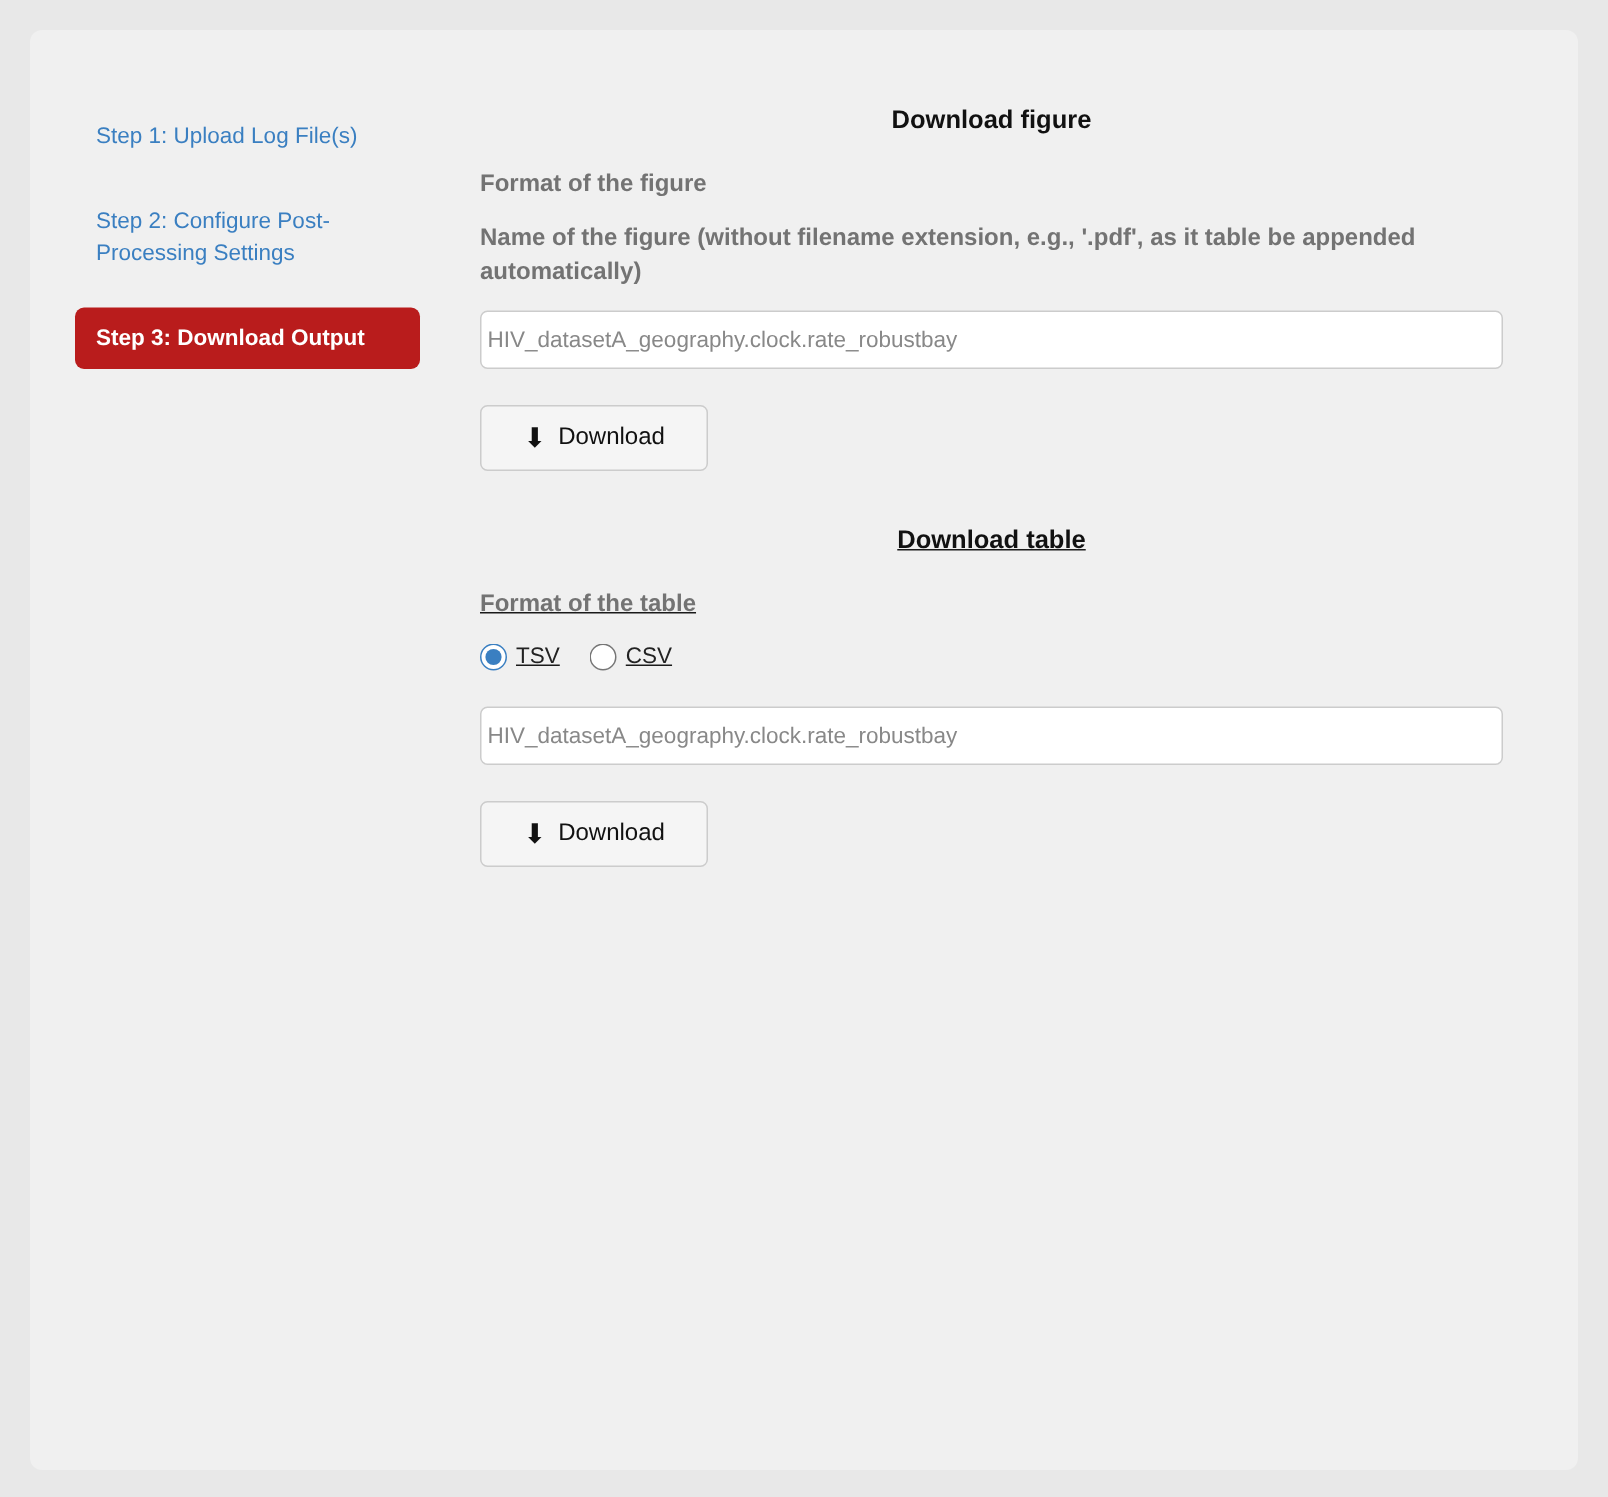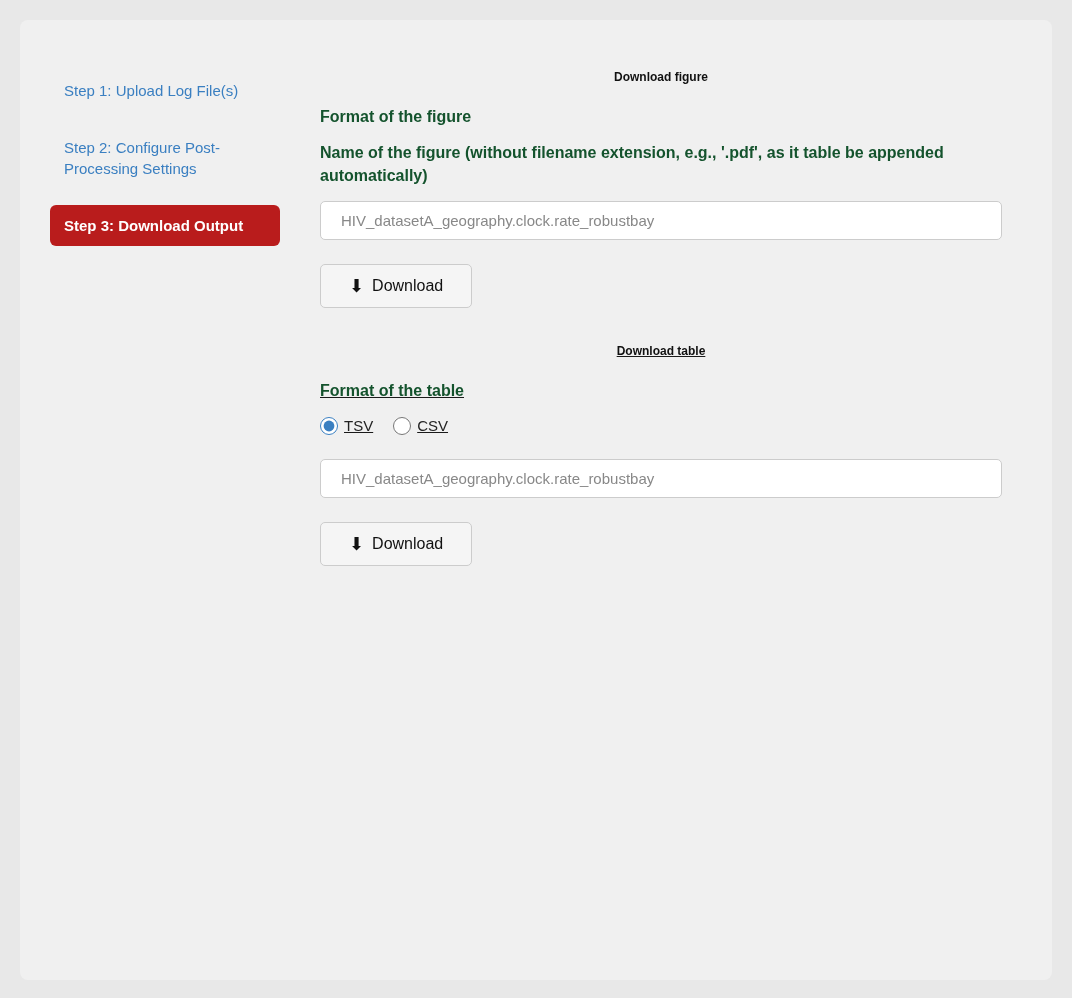--- a/index.html
+++ b/index.html
@@ -52,31 +52,31 @@
     }
     
     .main {
       flex: 1;
       display: flex;
       flex-direction: column;
       gap: 0;
       padding: 10px 20px;
     }
     .section-title {
-      font-size: 12px;
+      font-size: 17px;
       font-weight: bold;
       text-align: center;
       margin-bottom: 22px;
       color: #111;
     }
     .field-label {
       font-size: 16px;
       font-weight: bold;
       margin-bottom: 14px;
-      color: #14532d;
+      color: #737373;
       line-height: 1.4;
     }
     
     .radio-group {
       display: flex;
       align-items: center;
       gap: 20px;
       margin-bottom: 24px;
       flex-wrap: wrap;
     }
@@ -90,21 +90,21 @@
     }
     .radio-item input[type="radio"] {
       width: 18px;
       height: 18px;
       accent-color: #3a7fc1;
       cursor: pointer;
     }
     
     .text-input {
       width: 100%;
-      padding: 10px 20px;
+      padding: 10px 4px;
       border: 1px solid #ccc;
       border-radius: 5px;
       background: #fff;
       font-size: 15px;
       color: #888;
       margin-bottom: 24px;
       outline: none;
     }
     
     .download-btn {

